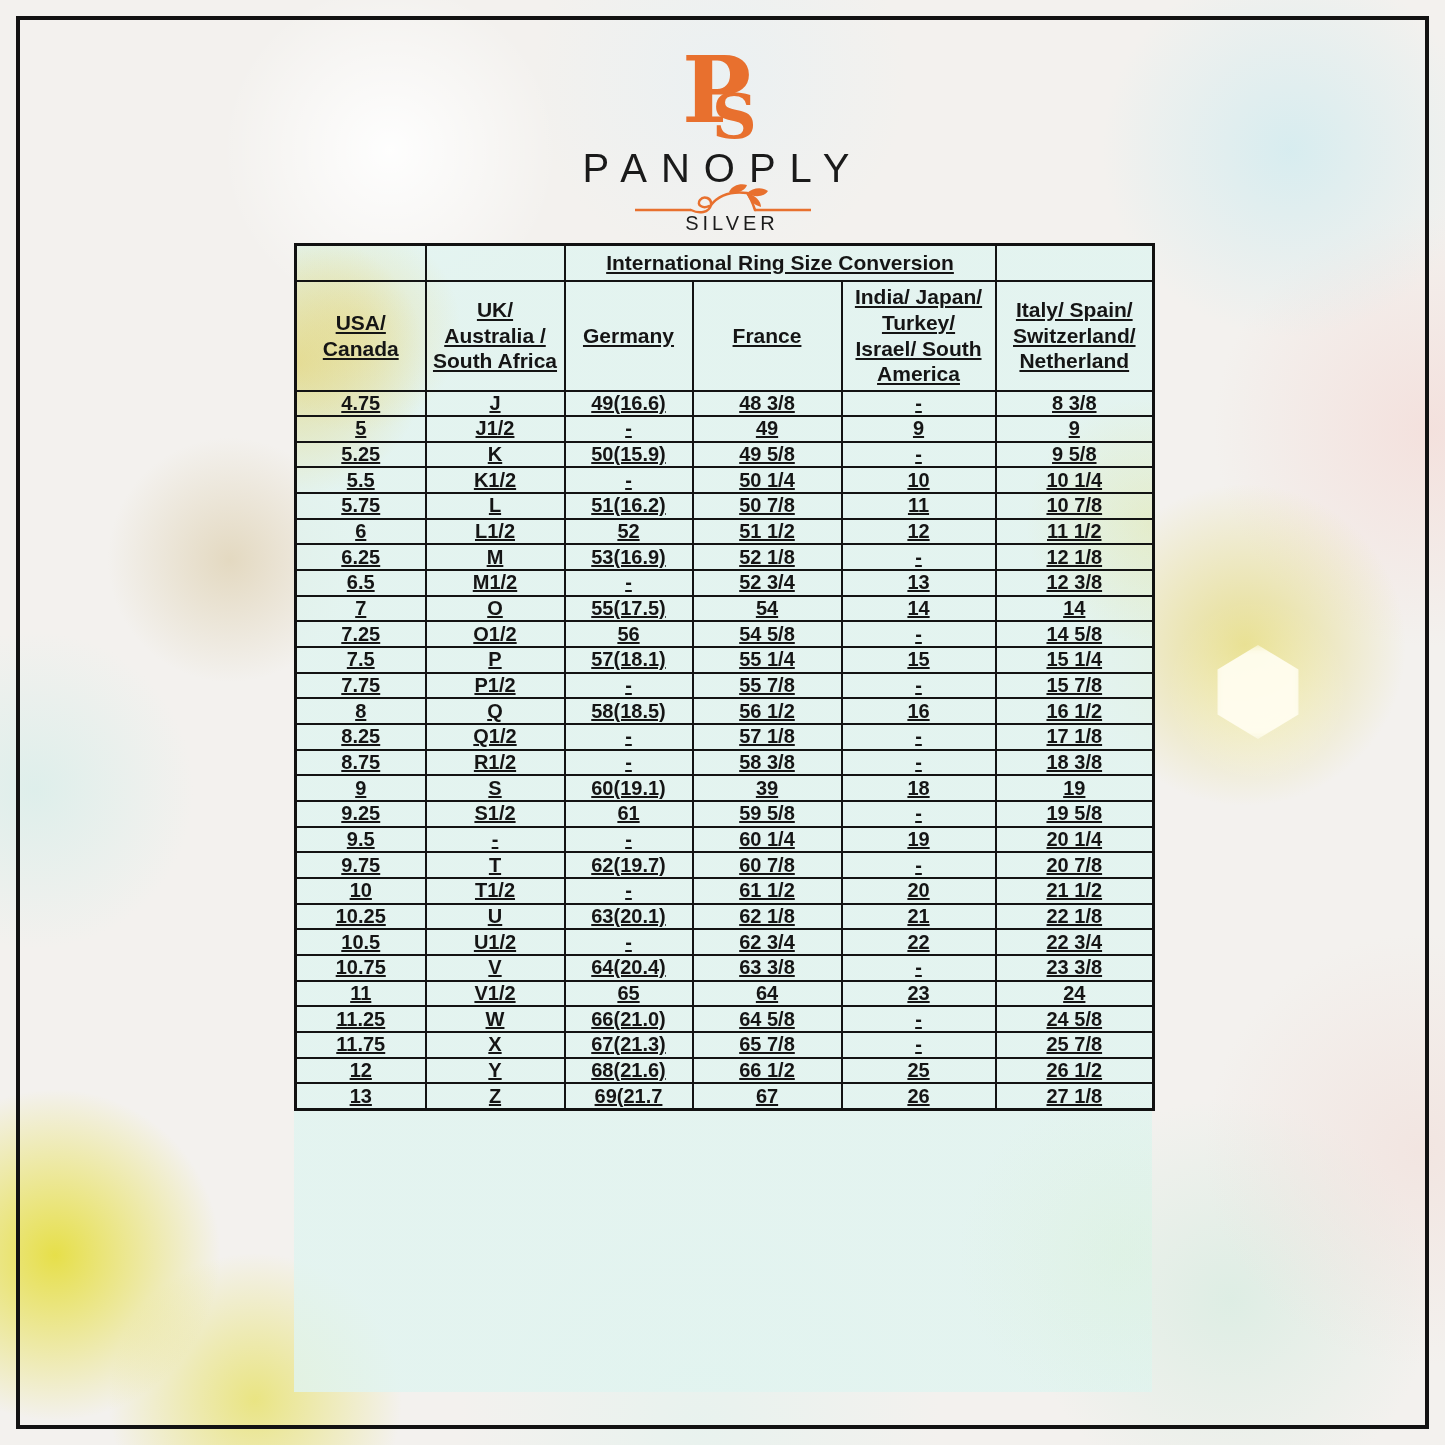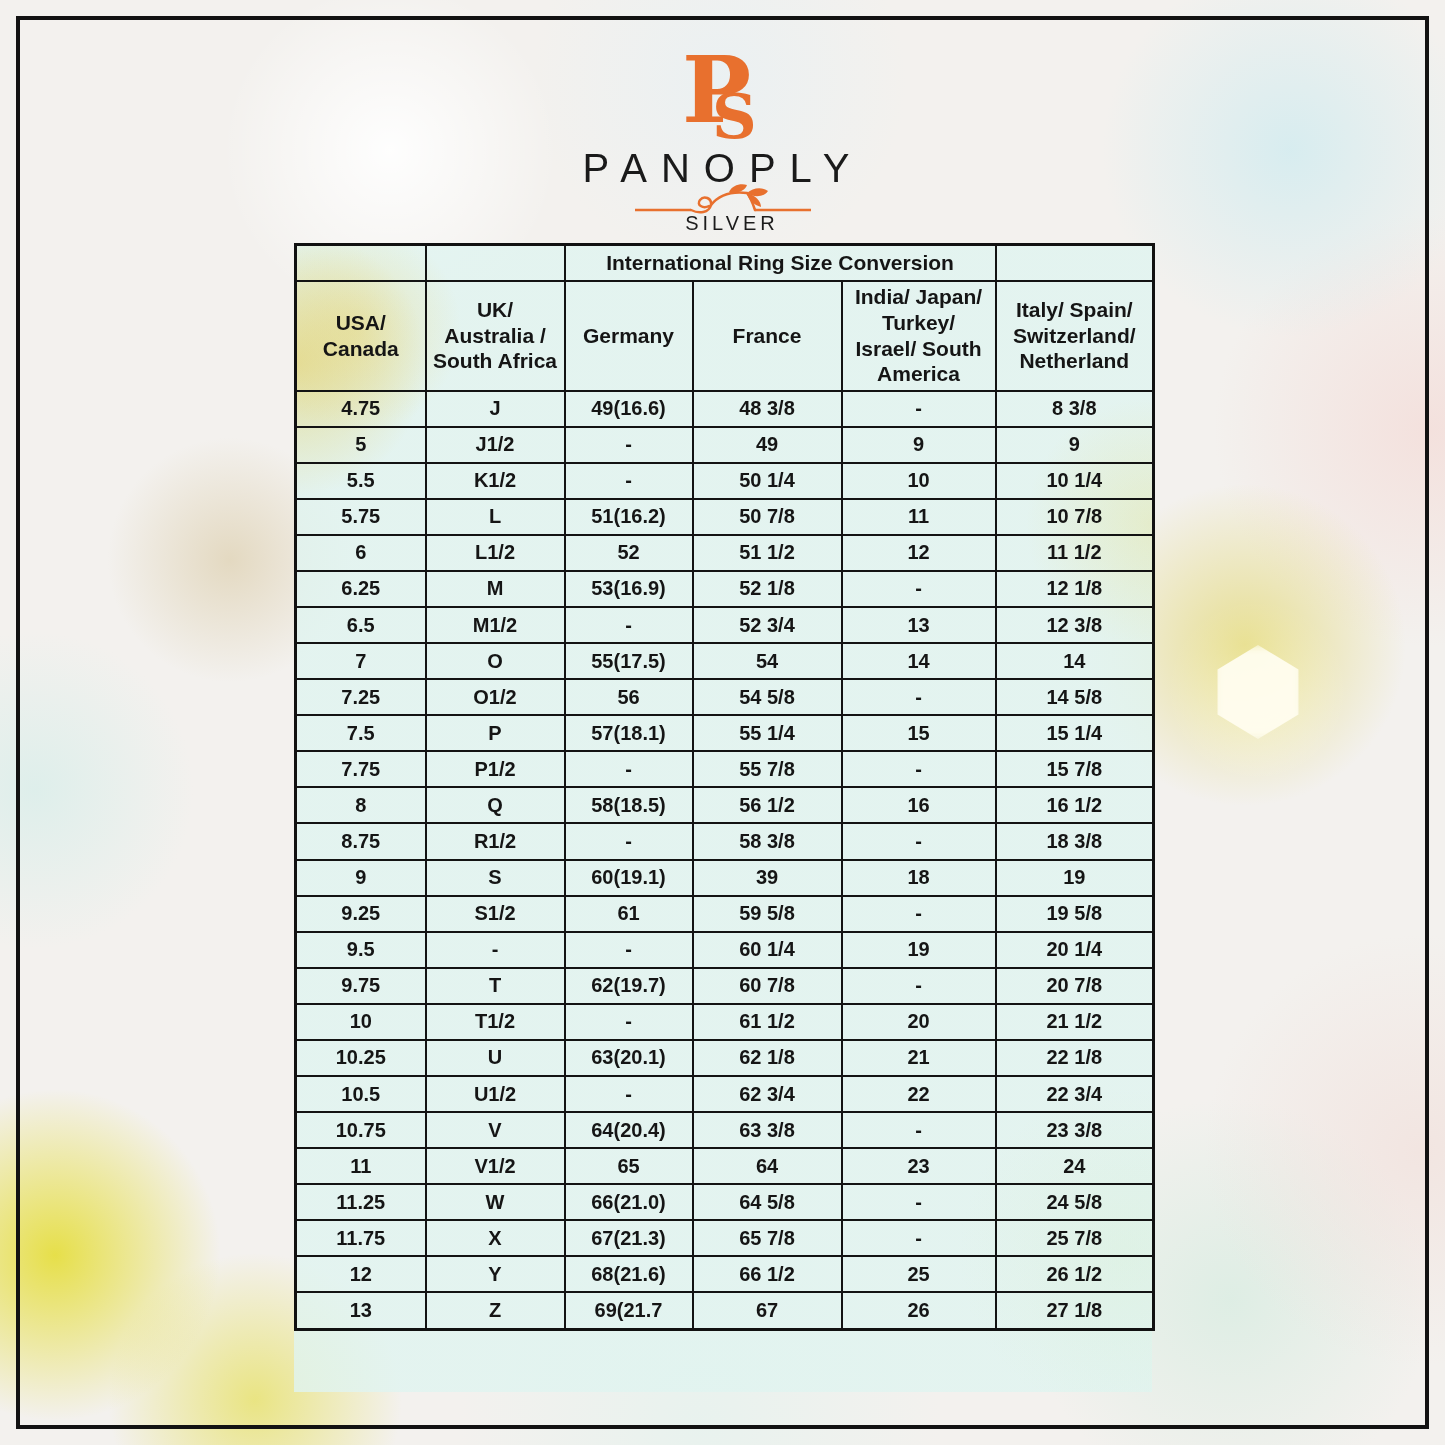--- a/index.html
+++ b/index.html
@@ -48,23 +48,23 @@
     position:absolute;left:294px;top:243px;width:858px;height:1149px;
     background:
       radial-gradient(circle 190px at 0px 120px,   rgba(228,204,88,0.55), rgba(228,204,88,0) 70%),
       radial-gradient(circle 150px at 62px 85px,   rgba(233,215,120,0.45),rgba(233,215,120,0) 70%),
       radial-gradient(circle 180px at 858px 280px, rgba(230,220,120,0.30),rgba(230,220,120,0) 70%),
       radial-gradient(circle 230px at 830px 1010px,rgba(215,238,205,0.28),rgba(215,238,205,0) 72%),
       linear-gradient(rgba(224,244,240,0.82), rgba(224,244,240,0.82));
   }
   table.ring{
     border-collapse:collapse;table-layout:fixed;
-    width:858px;height:1088px;
+    width:858px;height:868px;
     border:3px solid #111;
-    color:#151515;font-weight:700;
+    color:#151515;font-weight:700;text-decoration:underline;
   }
   table.ring th, table.ring td{
     border:2px solid #131313;text-align:center;vertical-align:middle;
     padding:0;overflow:hidden;background:transparent;
   }
   tr.title-row{height:36px;}
   tr.title-row th{font-size:21px;}
   th.title-cell{text-align:left;padding-left:3px;}
   tr.header-row{height:110px;}
   tr.header-row th{font-size:21px;line-height:1.22;white-space:pre-line;}
@@ -143,20 +143,28 @@
         </tr>
         <tr>
           <td>5</td>
           <td>J1/2</td>
           <td>-</td>
           <td>49</td>
           <td>9</td>
           <td>9</td>
         </tr>
         <tr>
+          <td>5.25</td>
+          <td>K</td>
+          <td>50(15.9)</td>
+          <td>49 5/8</td>
+          <td>-</td>
+          <td>9 5/8</td>
+        </tr>
+        <tr>
           <td>5.5</td>
           <td>K1/2</td>
           <td>-</td>
           <td>50 1/4</td>
           <td>10</td>
           <td>10 1/4</td>
         </tr>
         <tr>
           <td>5.75</td>
           <td>L</td>
@@ -223,20 +231,28 @@
         </tr>
         <tr>
           <td>8</td>
           <td>Q</td>
           <td>58(18.5)</td>
           <td>56 1/2</td>
           <td>16</td>
           <td>16 1/2</td>
         </tr>
         <tr>
+          <td>8.25</td>
+          <td>Q1/2</td>
+          <td>-</td>
+          <td>57 1/8</td>
+          <td>-</td>
+          <td>17 1/8</td>
+        </tr>
+        <tr>
           <td>8.75</td>
           <td>R1/2</td>
           <td>-</td>
           <td>58 3/8</td>
           <td>-</td>
           <td>18 3/8</td>
         </tr>
         <tr>
           <td>9</td>
           <td>S</td>

